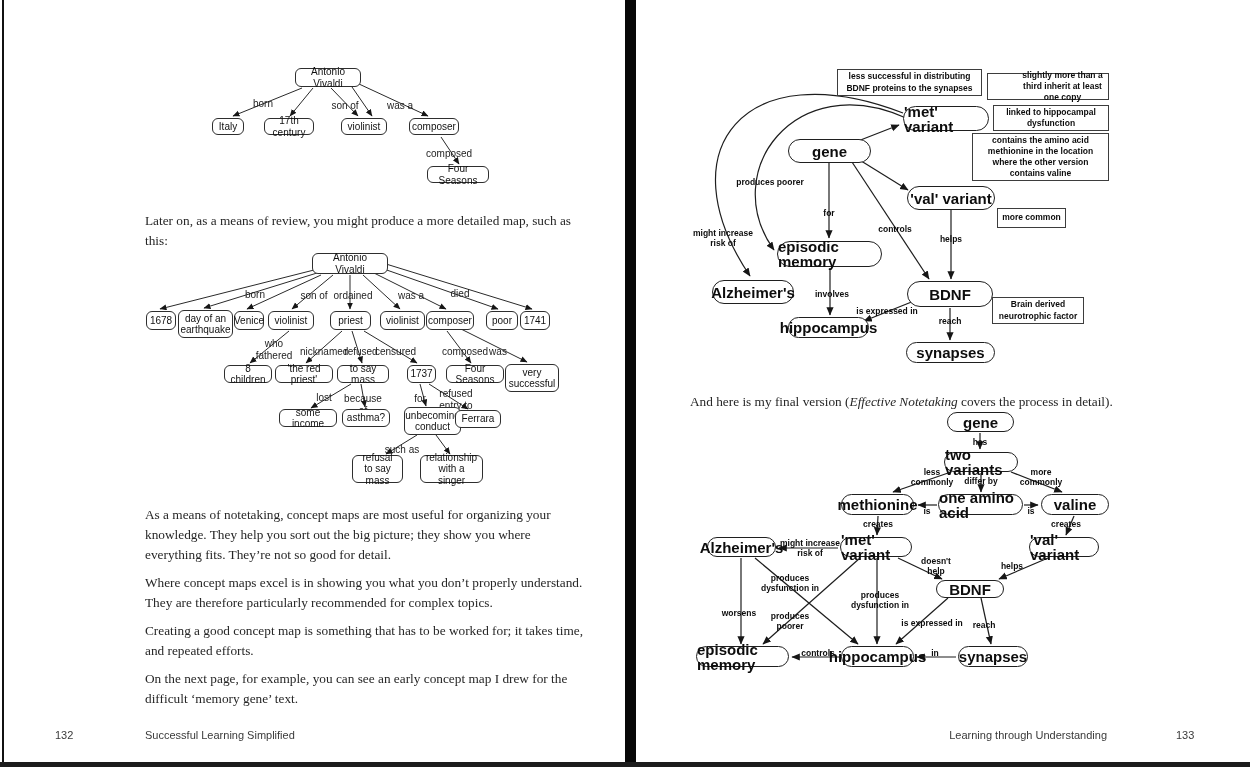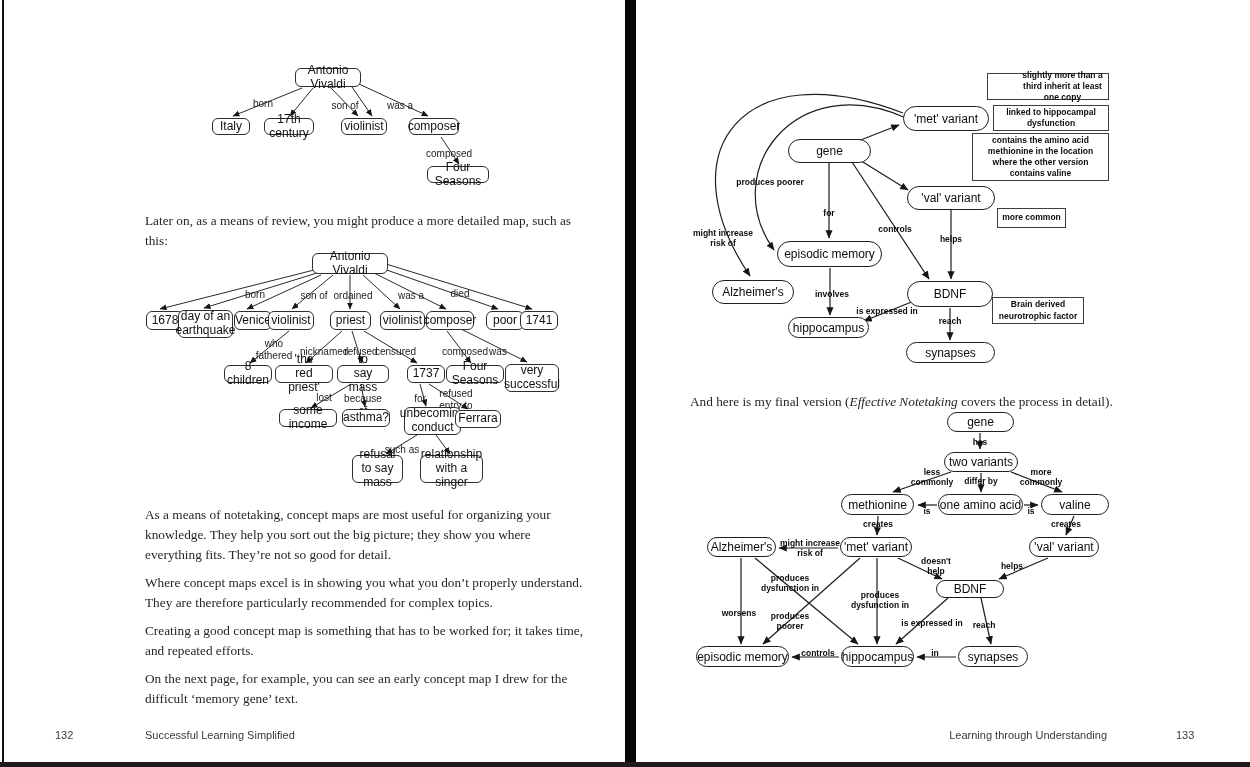--- a/index.html
+++ b/index.html
@@ -6,28 +6,28 @@
   html,body { background:#fff; }
   body { font-family:"Liberation Sans", sans-serif; }
   #screen { position:relative; width:1250px; height:767px; background:#fff; overflow:hidden; }
   .edge-left  { position:absolute; left:2px; top:0; width:2px; height:767px; background:#111; }
   .spine      { position:absolute; left:625px; top:0; width:11px; height:767px; background:#070707; }
   .edge-bottom{ position:absolute; left:0; top:762px; width:1250px; height:5px; background:#1c1c1c; }
   svg.arrows  { position:absolute; left:0; top:0; pointer-events:none; }
 
   
   .rr { position:absolute; border:1px solid #2e2e2e; border-radius:6px; background:#fff;
-        font-size:12px; line-height:1.15; color:#111; text-align:center;
-        display:flex; align-items:center; justify-content:center; padding:1px 18px; z-index:3; }
+        font-size:10px; line-height:1.15; color:#111; text-align:center;
+        display:flex; align-items:center; justify-content:center; padding:1px 8px; z-index:3; }
   .lbl { position:absolute; font-size:10px; line-height:1.15; color:#1d1d1d; text-align:center; z-index:2; }
 
   
   .ov   { position:absolute; border:1.6px solid #1f1f1f; border-radius:14px; background:#fff;
-          font-weight:normal; font-size:12px; line-height:1; color:#0d0d0d;
-          display:flex; align-items:center; justify-content:center; text-align:right; z-index:3; }
+          font-weight:bold; font-size:15px; line-height:1; color:#0d0d0d;
+          display:flex; align-items:center; justify-content:center; text-align:left; z-index:3; }
   .note { position:absolute; border:1.5px solid #3d3d3d; background:#fff; font-weight:bold;
           font-size:8.5px; line-height:1.3; color:#0d0d0d;
           display:flex; align-items:center; justify-content:center; text-align:center; padding:2px 3px; z-index:3; }
   .blbl { position:absolute; font-weight:bold; font-size:8.5px; line-height:1.2; color:#0d0d0d; text-align:center; z-index:2; background:transparent; }
 
   .serif { position:absolute; font-family:"Liberation Serif", serif; font-size:13.3px;
            line-height:20px; color:#262626; }
   .serif p { margin-bottom:8px; }
   .em { font-style:italic; }
   .footer { position:absolute; font-size:11px; color:#3a3a3a; font-family:"Liberation Sans", sans-serif; }
@@ -179,20 +179,21 @@
   <div class="serif" style="left:145px;top:505px;width:440px;">
     <p>As a means of notetaking, concept maps are most useful for organizing your knowledge. They help you sort out the big picture; they show you where everything fits. They’re not so good for detail.</p>
     <p>Where concept maps excel is in showing you what you don’t properly understand. They are therefore particularly recommended for complex topics.</p>
     <p>Creating a good concept map is something that has to be worked for; it takes time, and repeated efforts.</p>
     <p>On the next page, for example, you can see an early concept map I drew for the difficult ‘memory gene’ text.</p>
   </div>
 
   <div class="footer" style="left:55px;top:729px;">132</div>
   <div class="footer" style="left:145px;top:729px;">Successful Learning Simplified</div>
 
+  <div class="note" style="left:837px;top:69px;width:145px;height:27px;">less successful in distributing BDNF proteins to the synapses</div>
   <div class="note" style="left:987px;top:73px;width:122px;height:27px;padding-left:32px;">slightly more than a third inherit at least one copy</div>
   <div class="ov" style="left:903px;top:106px;width:86px;height:25px;">'met' variant</div>
   <div class="note" style="left:993px;top:105px;width:116px;height:26px;">linked to hippocampal dysfunction</div>
   <div class="note" style="left:972px;top:133px;width:137px;height:48px;">contains the amino acid methionine in the location where the other version contains valine</div>
   <div class="ov" style="left:788px;top:139px;width:83px;height:24px;">gene</div>
   <div class="blbl" style="left:735px;top:177px;width:70px;">produces poorer</div>
   <div class="ov" style="left:907px;top:186px;width:88px;height:24px;">'val' variant</div>
   <div class="note" style="left:997px;top:208px;width:69px;height:20px;">more common</div>
   <div class="blbl" style="left:691px;top:228px;width:64px;">might increase risk of</div>
   <div class="blbl" style="left:818px;top:208px;width:22px;">for</div>

